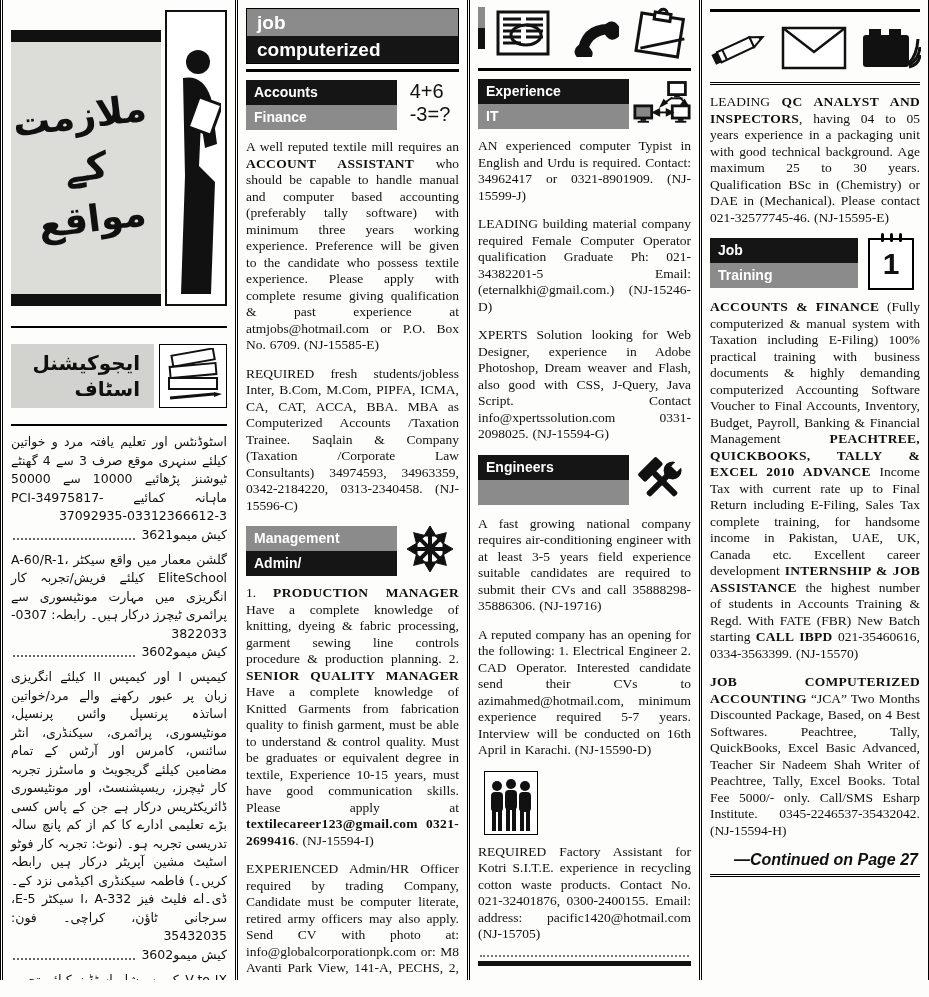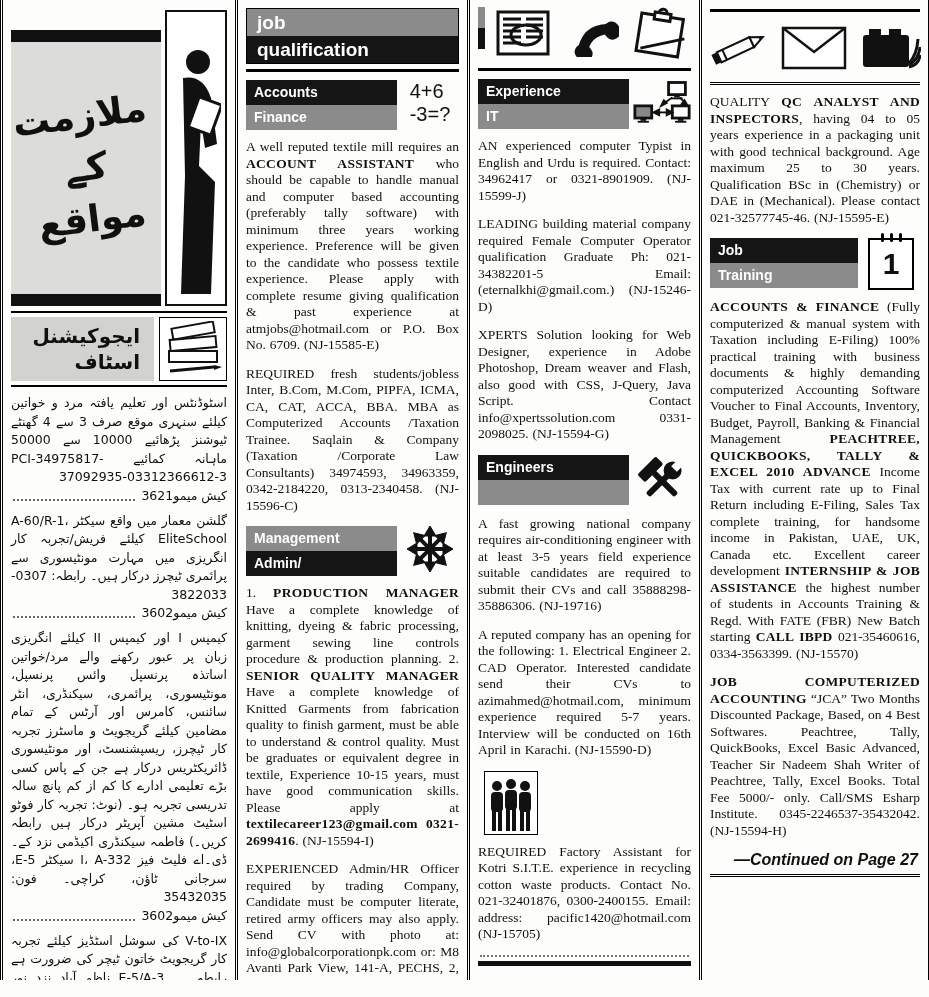--- a/index.html
+++ b/index.html
@@ -48,21 +48,21 @@
   .col1{direction:rtl;}
   .masthead{display:flex;direction:ltr;height:296px;margin-top:6px;}
   .mh-left{flex:1;display:flex;flex-direction:column;padding-top:20px;}
   .mh-bar{height:12px;background:#111;}
   .mh-gray{flex:1;background:#dcdcd8;display:flex;align-items:center;justify-content:center;}
   .mh-title{font-family:"DejaVu Sans",sans-serif;font-weight:bold;font-size:37px;
             line-height:52px;text-align:center;transform:rotate(-7deg);direction:rtl;}
   .mh-right{width:58px;background:#fff;border:2px solid #111;margin-left:4px;display:flex;
             align-items:center;justify-content:center;}
   .eduhead{display:flex;direction:ltr;border-top:2px solid #000;border-bottom:2px solid #000;
-           padding:4px 0;margin-top:5px;align-items:stretch;}
+           padding:16px 0;margin-top:20px;align-items:stretch;}
   .edu-gray{flex:1;background:#d2d2ce;display:flex;flex-direction:column;justify-content:center;
             padding:6px 14px;direction:rtl;}
   .edu-line{font-family:"DejaVu Sans",sans-serif;font-weight:bold;font-size:20px;line-height:26px;}
   .edu-icon{width:66px;background:#fff;border:1px solid #000;margin-left:5px;display:flex;
             align-items:center;justify-content:center;}
   .uad{margin:7px 0 2px;}
   .utext{font-family:"DejaVu Sans",sans-serif;font-size:12.5px;line-height:18.5px;
          text-align:justify;text-align-last:right;direction:rtl;overflow-wrap:anywhere;}
   .memo{display:flex;direction:rtl;align-items:flex-end;font-family:"DejaVu Sans",sans-serif;
         font-size:12.5px;line-height:18px;}
@@ -151,21 +151,21 @@
       <div class="utext">V-to-IX کی سوشل اسٹڈیز کیلئے تجربہ کار گریجویٹ خاتون ٹیچر کی ضرورت ہے رابطہ...... 3-E-5/A ناظم آباد نزد نور ایمان مسجد فون نمبر 36708265</div>
 
     </div>
 
   </div>
 
   <div class="col col2">
 
     <div class="jobhead">
       <div class="bar b-gray">job</div>
-      <div class="bar b-black">qualification</div>
+      <div class="bar b-black">computerized</div>
     </div>
     <div class="rule3"></div>
 
     <div class="sec">
       <div class="bars">
         <div class="bar b-black">Accounts</div>
         <div class="bar b-gray">Finance</div>
       </div>
       <div class="secicon">
         <div class="math">
@@ -389,21 +389,21 @@
           <g stroke="#111" stroke-width="3" fill="none">
             <path d="M48,38 Q56,30 57,14"></path>
               <path d="M48,40 Q58,34 59,22"></path>
               <path d="M48,42 Q58,40 59,30"></path>
           </g>
         </svg>
       </span>
     </div>
     <div class="ruled"></div>
 
-    <p class="ad"><span>QUALITY </span><b>QC ANALYST AND INSPECTORS</b><span>, having 04 to 05 years experience in a packaging unit with good technical background. Age maximum 25 to 30 years. Qualification BSc in (Chemistry) or DAE in (Mechanical). Please contact 021-32577745-46.  (NJ-15595-E)</span></p>
+    <p class="ad"><span>LEADING </span><b>QC ANALYST AND INSPECTORS</b><span>, having 04 to 05 years experience in a packaging unit with good technical background. Age maximum 25 to 30 years. Qualification BSc in (Chemistry) or DAE in (Mechanical). Please contact 021-32577745-46.  (NJ-15595-E)</span></p>
 
     <div class="sec">
       <div class="bars">
         <div class="bar b-black">Job</div>
         <div class="bar b-gray">Training</div>
       </div>
       <div class="secicon">
         <div class="calendar">
           <div class="rings">
               <i></i>

